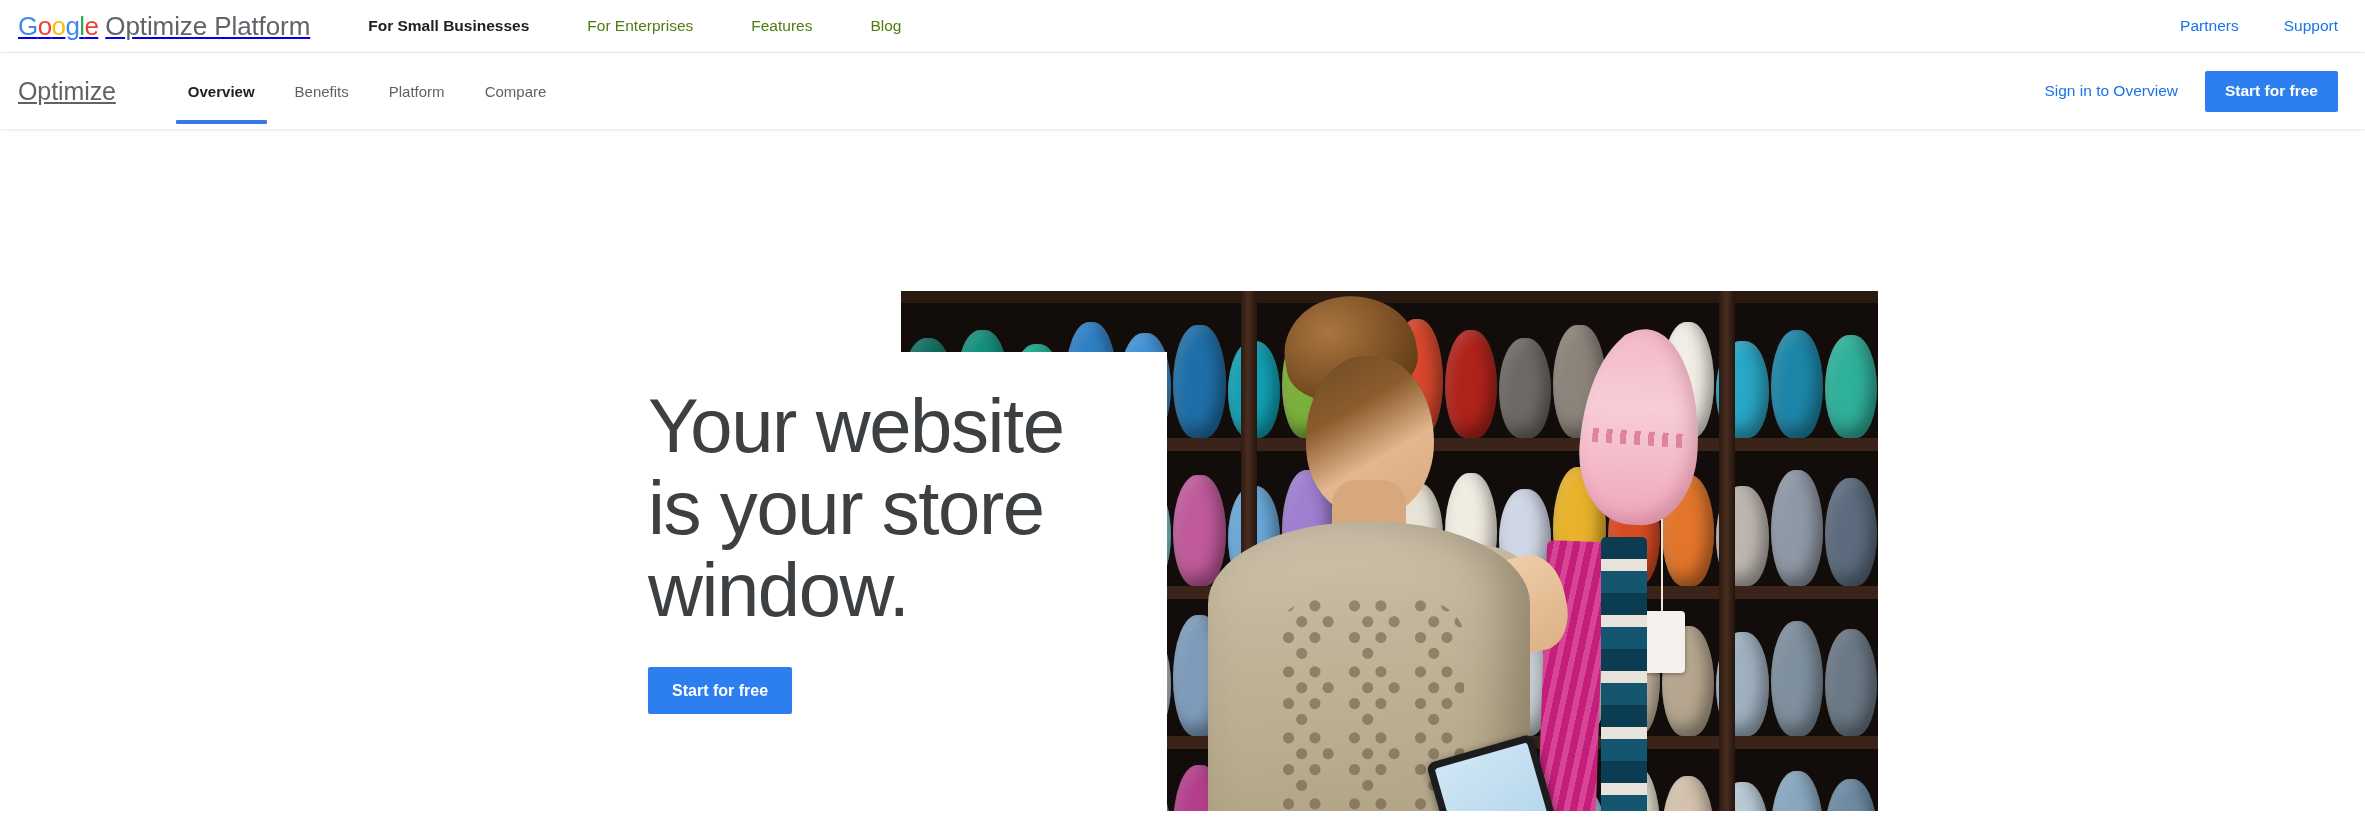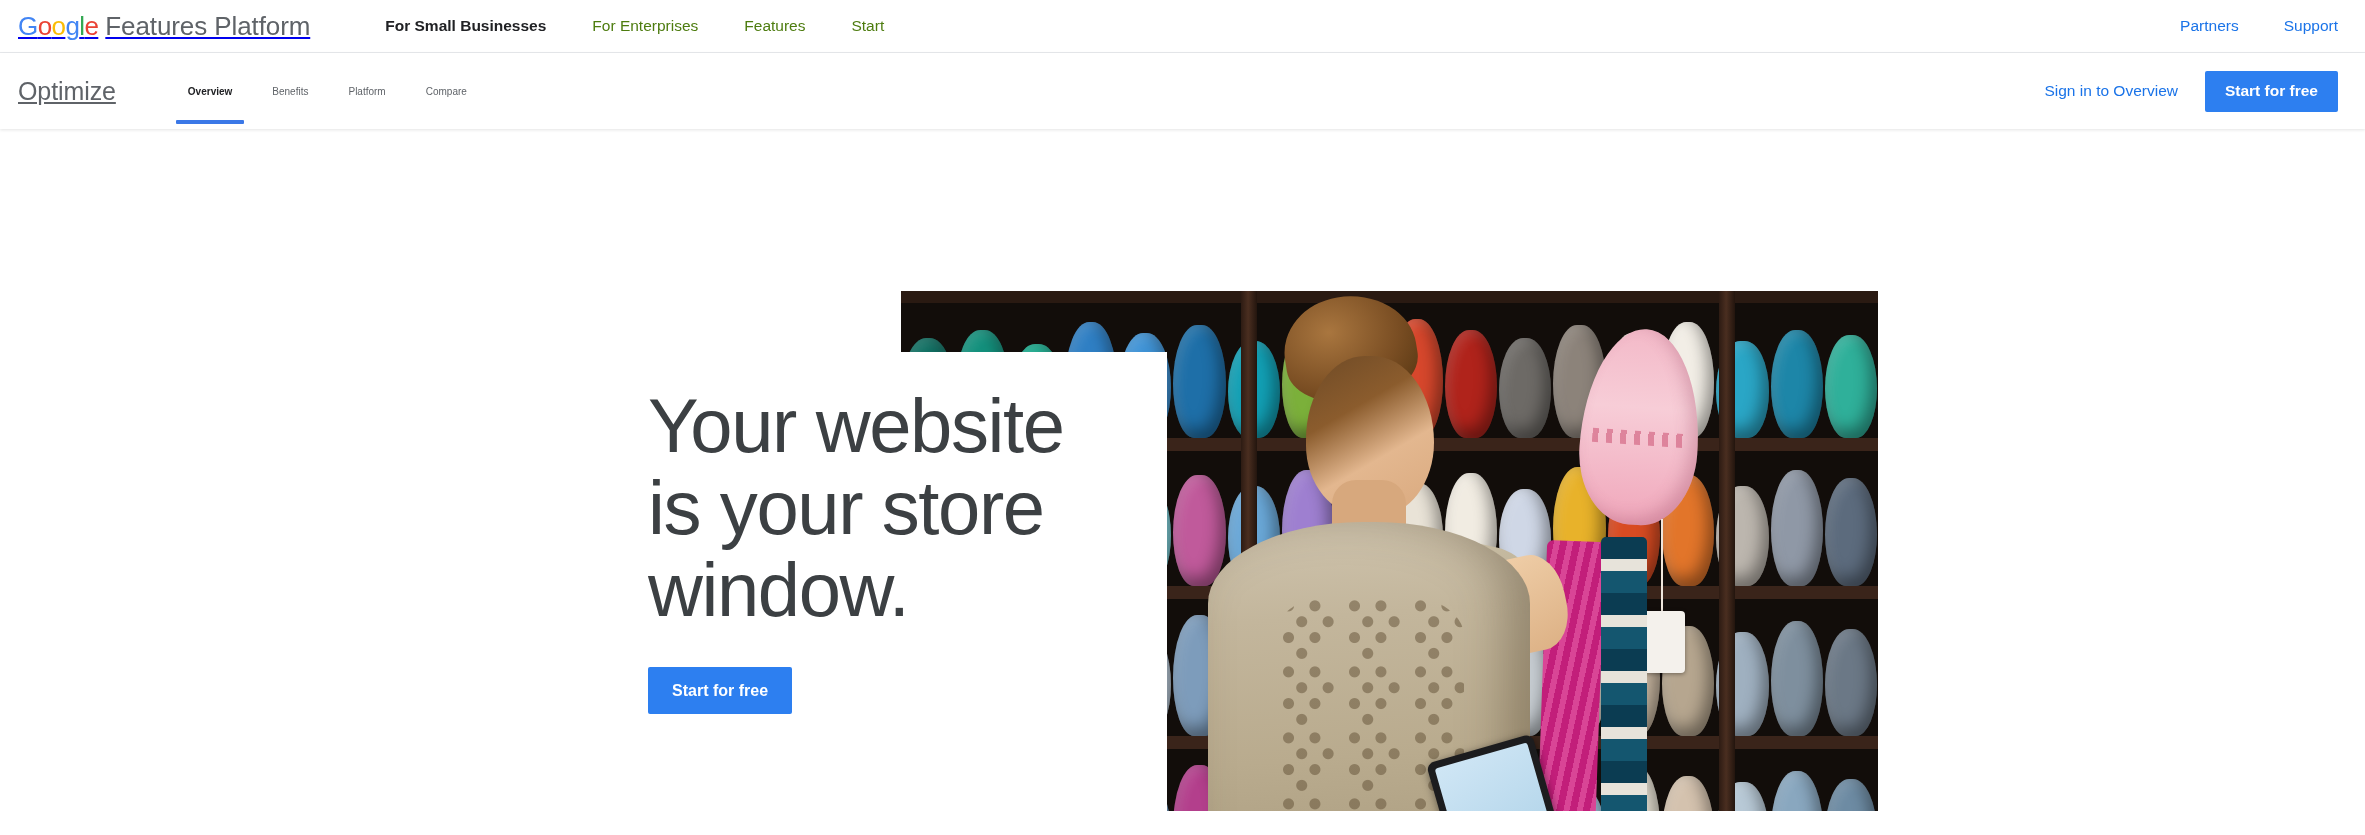--- a/index.html
+++ b/index.html
@@ -43,22 +43,22 @@
   .brand-logo .platform-word {
     color: #5f6368;
     font-weight: 400;
     margin-left: 7px;
     letter-spacing: -0.1px;
   }
 
   .global-nav {
     display: flex;
     align-items: center;
-    gap: 46px;
-    margin-left: 25px;
+    gap: 58px;
+    margin-left: 8px;
   }
   .global-nav a {
     font-size: 15.5px;
     color: #4d7c0f;
     text-decoration: none;
     white-space: nowrap;
   }
   .global-nav a.is-current {
     color: #202124;
     font-weight: 700;
@@ -103,21 +103,21 @@
     align-items: stretch;
     height: 100%;
     gap: 0;
   }
   .product-tab {
     position: relative;
     display: flex;
     align-items: center;
     height: 100%;
     padding: 0 20px;
-    font-size: 10px;
+    font-size: 15px;
     color: #5f6368;
     text-decoration: none;
     white-space: nowrap;
   }
   .product-tab.is-active { color: #202124; font-weight: 700; }
   .product-tab.is-active::after {
     content: "";
     position: absolute;
     left: 8px;
     right: 8px;
@@ -368,28 +368,28 @@
     font-family: inherit;
   }
 </style>
 </head>
 <body>
 
 <header class="global-bar">
 
   <a class="brand-logo" href="#">
     <span class="g-wordmark"><span class="l1">G</span><span class="l2">o</span><span class="l3">o</span><span class="l4">g</span><span class="l5">l</span><span class="l6">e</span></span>
-    <span class="platform-word">Features Platform</span>
+    <span class="platform-word">Optimize Platform</span>
   </a>
 
   <nav class="global-nav">
     <a href="#" class="is-current">For Small Businesses</a>
     <a href="#">For Enterprises</a>
     <a href="#">Features</a>
-    <a href="#">Start</a>
+    <a href="#">Blog</a>
   </nav>
 
   <div class="global-right">
     <a href="#">Partners</a>
     <a href="#">Support</a>
   </div>
 </header>
 
 <div class="product-bar">
 

